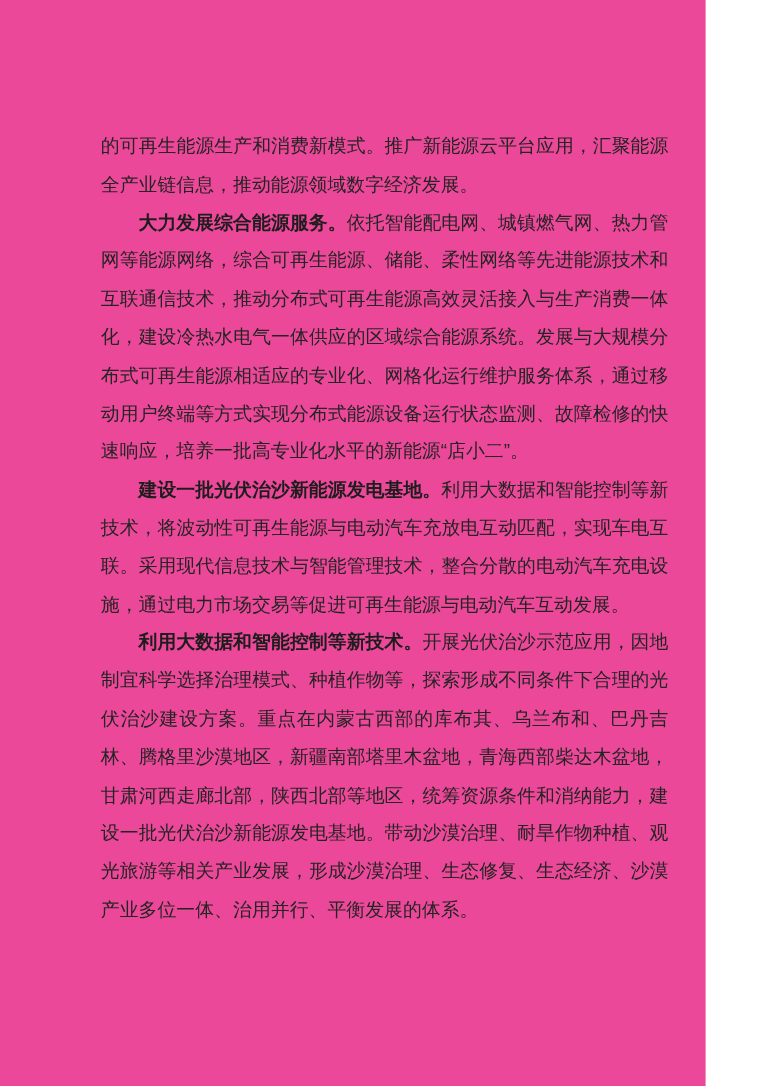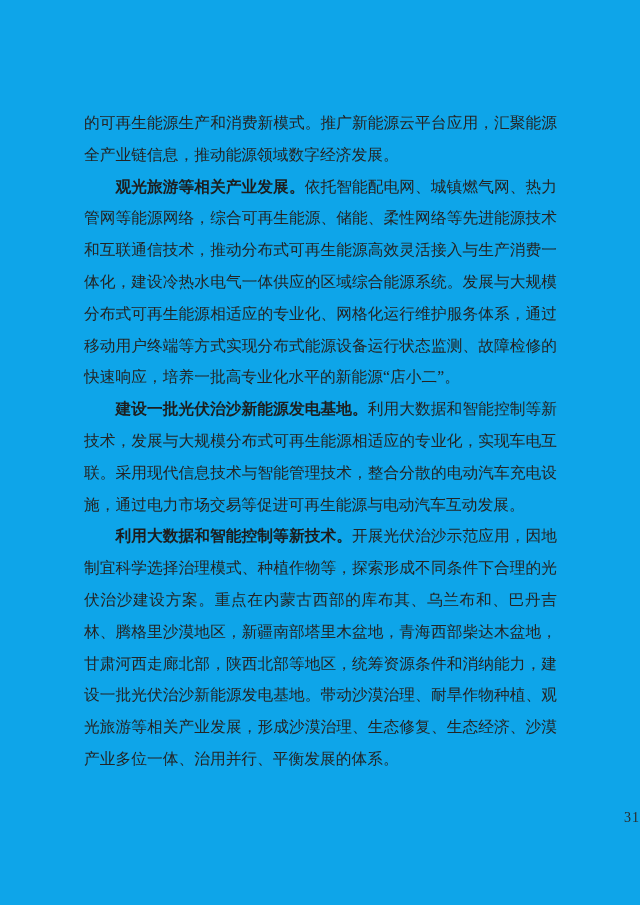--- a/index.html
+++ b/index.html
@@ -2,25 +2,25 @@
 <html><head>
 <meta charset="utf-8">
 <style>
   html, body {
     margin: 0;
     padding: 0;
     background: #ffffff;
   }
   .page {
     position: relative;
-    width: 640px;
+    width: 588px;
     height: 905px;
-    background: #0ea5e9;
+    background: #ec4899;
     overflow: hidden;
-    font-family: Liberation Serif, serif;
+    font-family: Liberation Sans, sans-serif;
     color: #242424;
   }
   .text-block {
     position: absolute;
     left: 84px;
     top: 107px;
     width: 473px;
     font-size: 15.7px;
     line-height: 31.8px;
     text-align: justify;
@@ -49,18 +49,18 @@
     color: #2a2a2a;
     letter-spacing: 1px;
   }
 </style>
 </head>
 <body>
 
 <div class="page">
   <div class="text-block" id="paragraphs">
       <p><span>的可再生能源生产和消费新模式。推广新能源云平台应用，汇聚能源全产业链信息，推动能源领域数字经济发展。</span></p>
-      <p class="indent"><span class="para-lead">观光旅游等相关产业发展。</span><span>依托智能配电网、城镇燃气网、热力管网等能源网络，综合可再生能源、储能、柔性网络等先进能源技术和互联通信技术，推动分布式可再生能源高效灵活接入与生产消费一体化，建设冷热水电气一体供应的区域综合能源系统。发展与大规模分布式可再生能源相适应的专业化、网格化运行维护服务体系，通过移动用户终端等方式实现分布式能源设备运行状态监测、故障检修的快速响应，培养一批高专业化水平的新能源“店小二”。</span></p>
-      <p class="indent"><span class="para-lead">建设一批光伏治沙新能源发电基地。</span><span>利用大数据和智能控制等新技术，发展与大规模分布式可再生能源相适应的专业化，实现车电互联。采用现代信息技术与智能管理技术，整合分散的电动汽车充电设施，通过电力市场交易等促进可再生能源与电动汽车互动发展。</span></p>
+      <p class="indent"><span class="para-lead">大力发展综合能源服务。</span><span>依托智能配电网、城镇燃气网、热力管网等能源网络，综合可再生能源、储能、柔性网络等先进能源技术和互联通信技术，推动分布式可再生能源高效灵活接入与生产消费一体化，建设冷热水电气一体供应的区域综合能源系统。发展与大规模分布式可再生能源相适应的专业化、网格化运行维护服务体系，通过移动用户终端等方式实现分布式能源设备运行状态监测、故障检修的快速响应，培养一批高专业化水平的新能源“店小二”。</span></p>
+      <p class="indent"><span class="para-lead">建设一批光伏治沙新能源发电基地。</span><span>利用大数据和智能控制等新技术，将波动性可再生能源与电动汽车充放电互动匹配，实现车电互联。采用现代信息技术与智能管理技术，整合分散的电动汽车充电设施，通过电力市场交易等促进可再生能源与电动汽车互动发展。</span></p>
       <p class="indent"><span class="para-lead">利用大数据和智能控制等新技术。</span><span>开展光伏治沙示范应用，因地制宜科学选择治理模式、种植作物等，探索形成不同条件下合理的光伏治沙建设方案。重点在内蒙古西部的库布其、乌兰布和、巴丹吉林、腾格里沙漠地区，新疆南部塔里木盆地，青海西部柴达木盆地，甘肃河西走廊北部，陕西北部等地区，统筹资源条件和消纳能力，建设一批光伏治沙新能源发电基地。带动沙漠治理、耐旱作物种植、观光旅游等相关产业发展，形成沙漠治理、生态修复、生态经济、沙漠产业多位一体、治用并行、平衡发展的体系。</span></p>
     </div>
   <div class="page-number">31</div>
 </div>
 
 </body></html>

